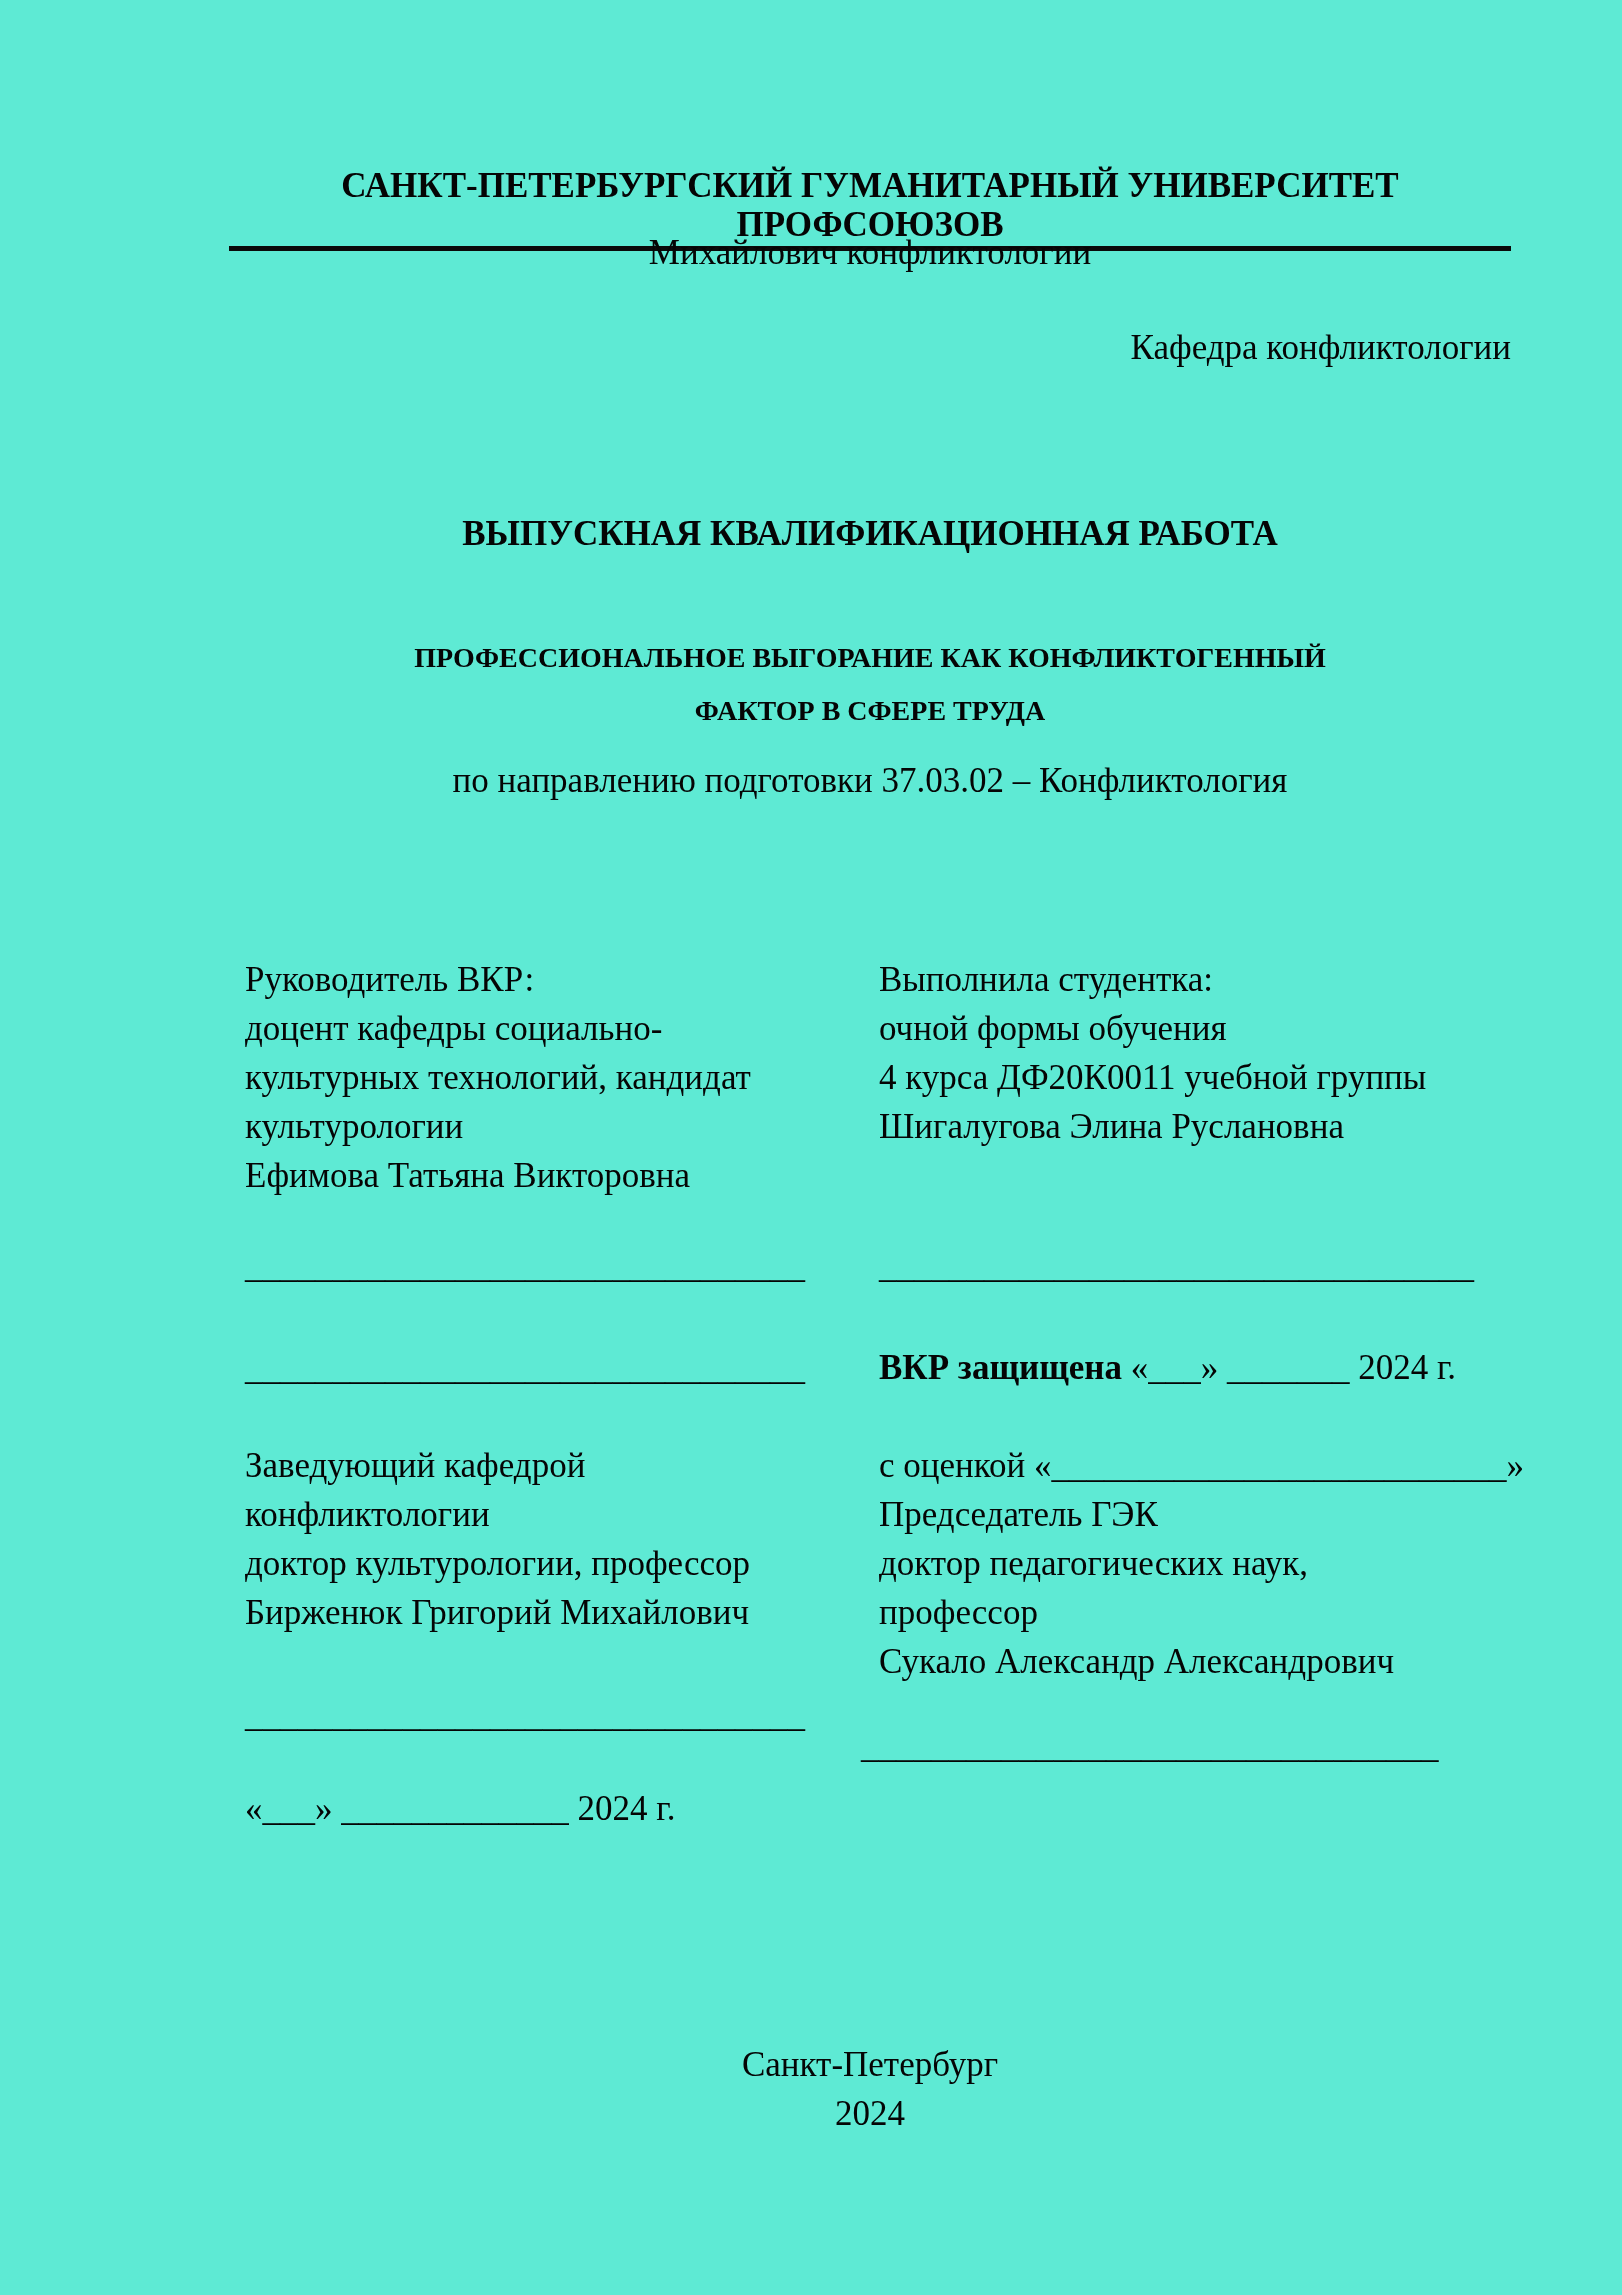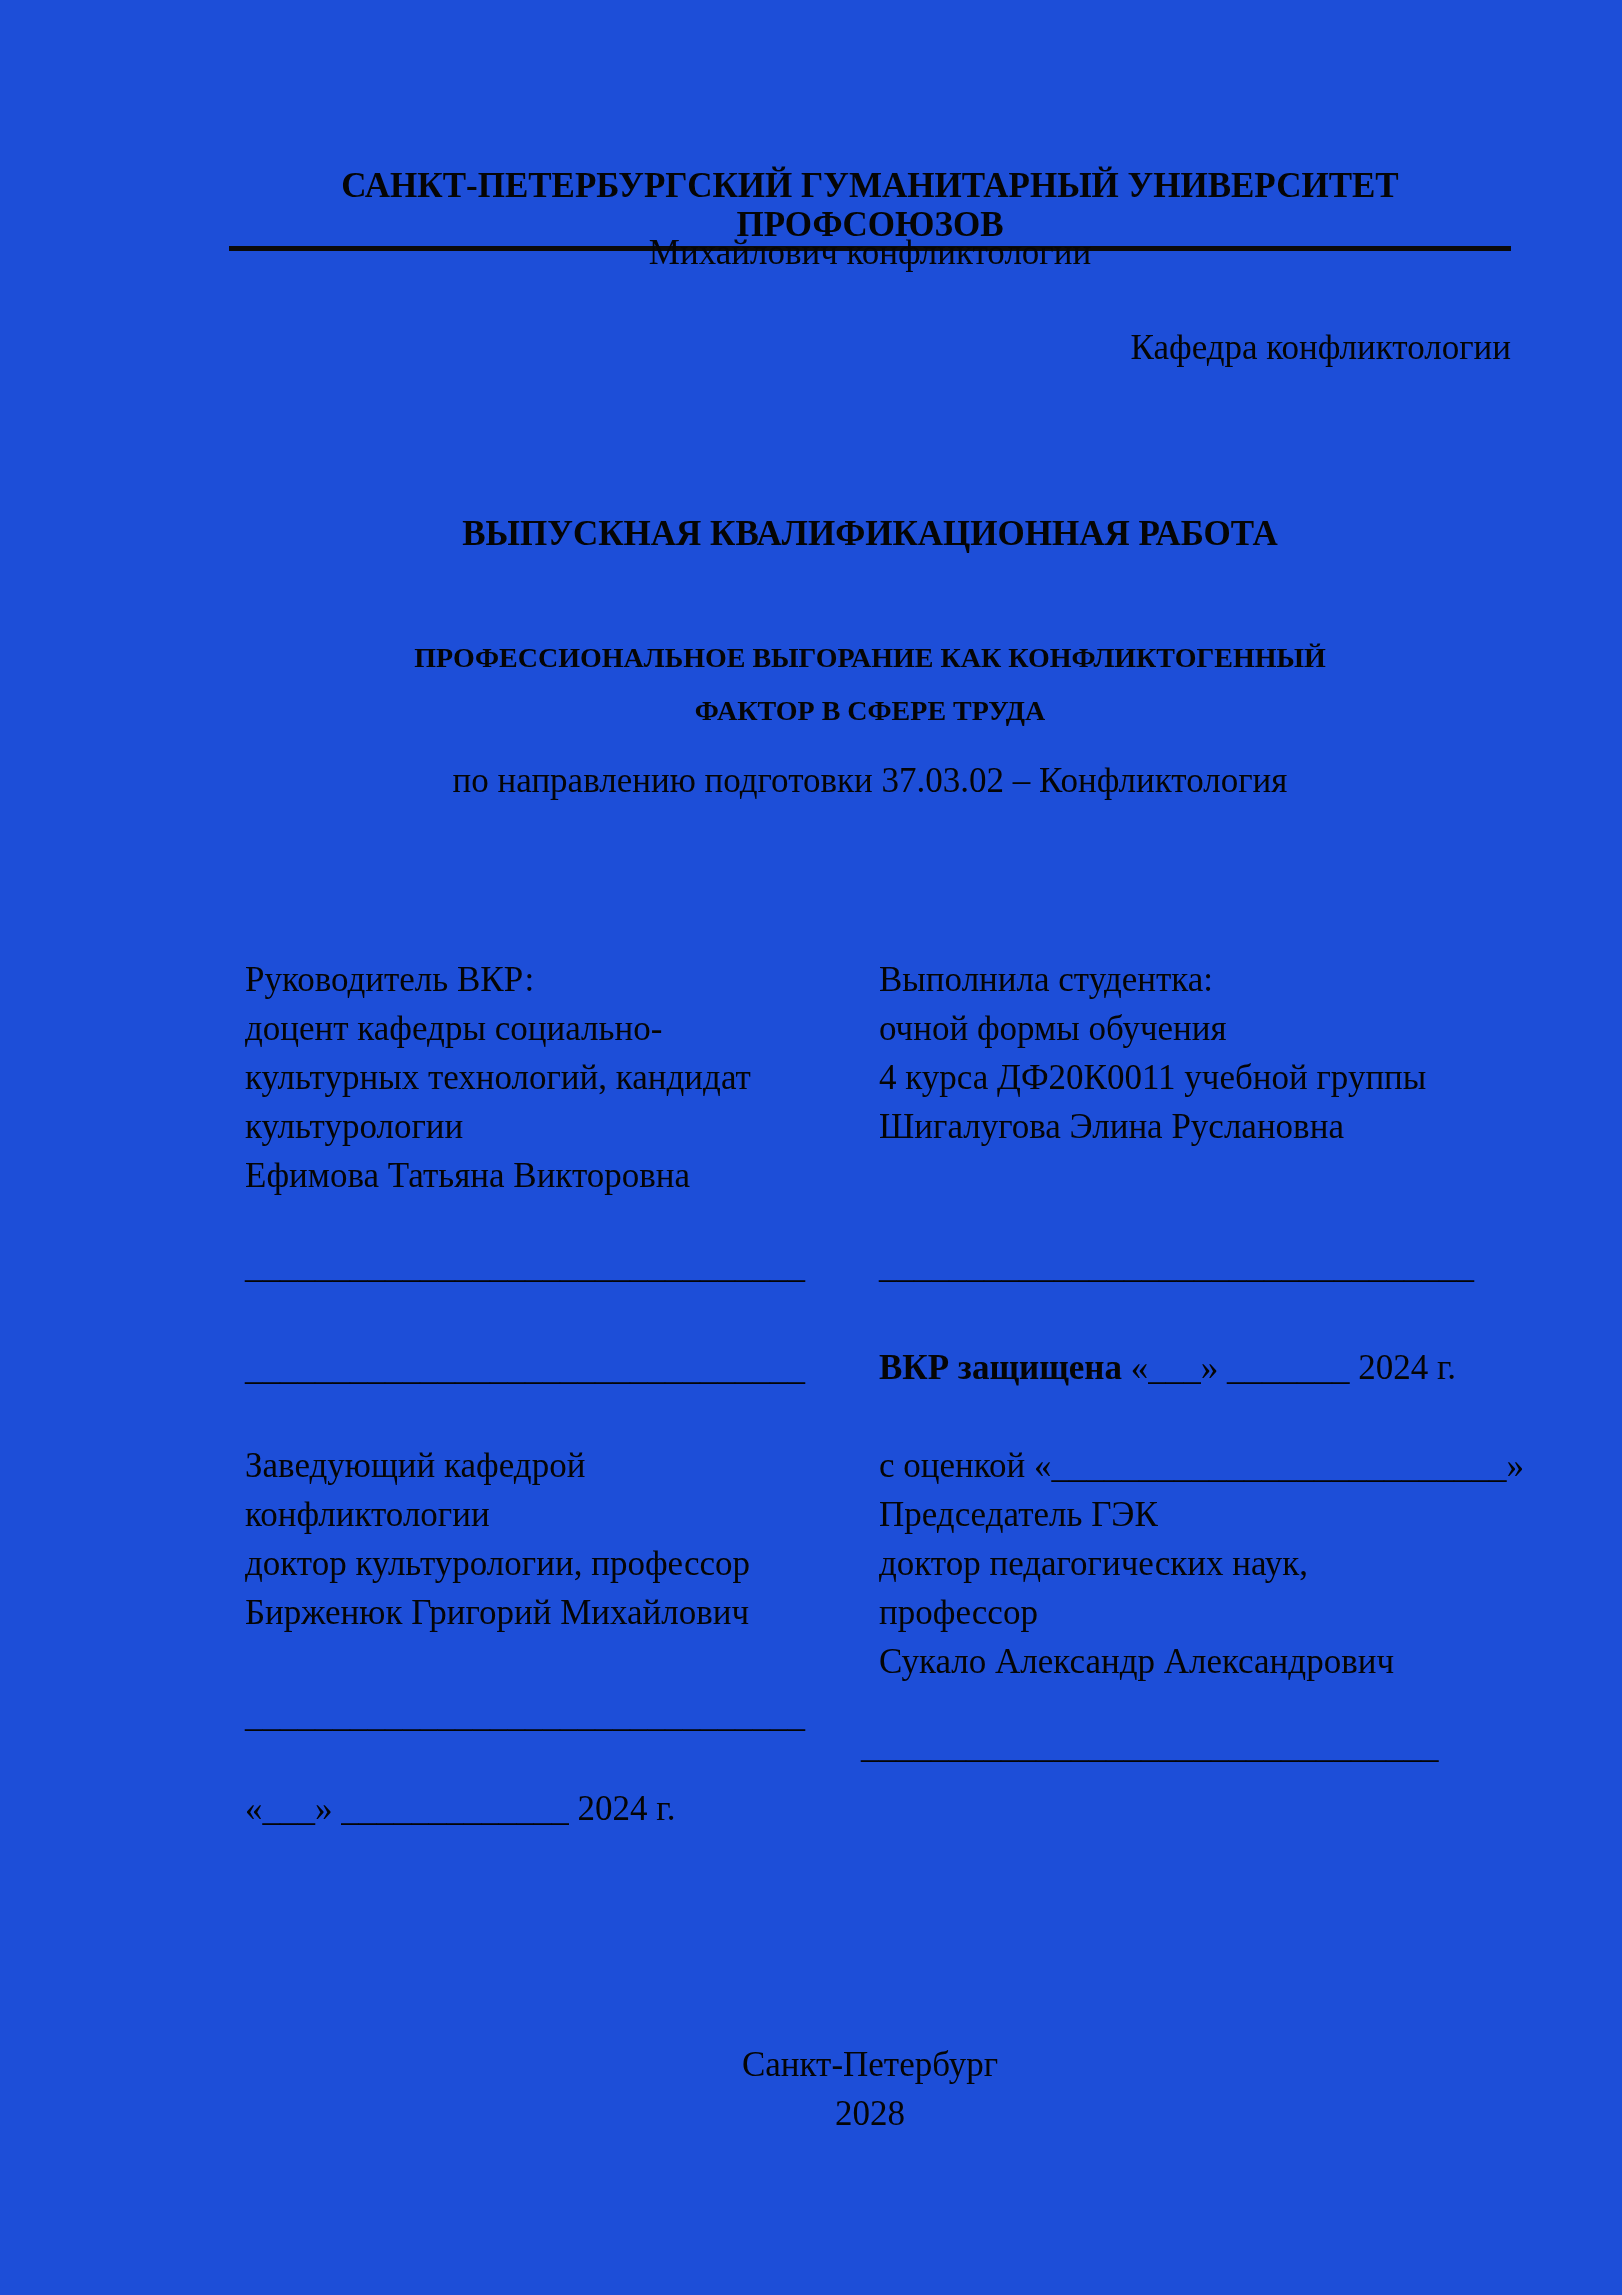--- a/index.html
+++ b/index.html
@@ -4,21 +4,21 @@
 <style>
   html, body {
     margin: 0;
     padding: 0;
     background: #ffffff;
   }
   .page {
     position: relative;
     width: 1623px;
     height: 2295px;
-    background: #1d4ed8;
+    background: #5eead4;
     color: #050505;
     font-family: "Liberation Serif", "DejaVu Serif", serif;
     font-size: 35px;
     overflow: hidden;
   }
   .abs { position: absolute; }
   .content-w { left: 229px; width: 1282px; }
   .center { text-align: center; }
   .right { text-align: right; }
   .bold { font-weight: bold; text-align: center; }
@@ -110,17 +110,17 @@
   </div>
 
   <div class="abs col-left sig sig-row-3">________________________________</div>
 
   <div class="abs col-right sig sig-row-3">_________________________________</div>
 
   <div class="abs date-line">«___» _____________ 2024 г.</div>
 
   <div class="abs content-w center footer">
     <div>Санкт-Петербург</div>
-    <div>2028</div>
+    <div>2024</div>
   </div>
 
 </div>
 
 
 </body></html>

